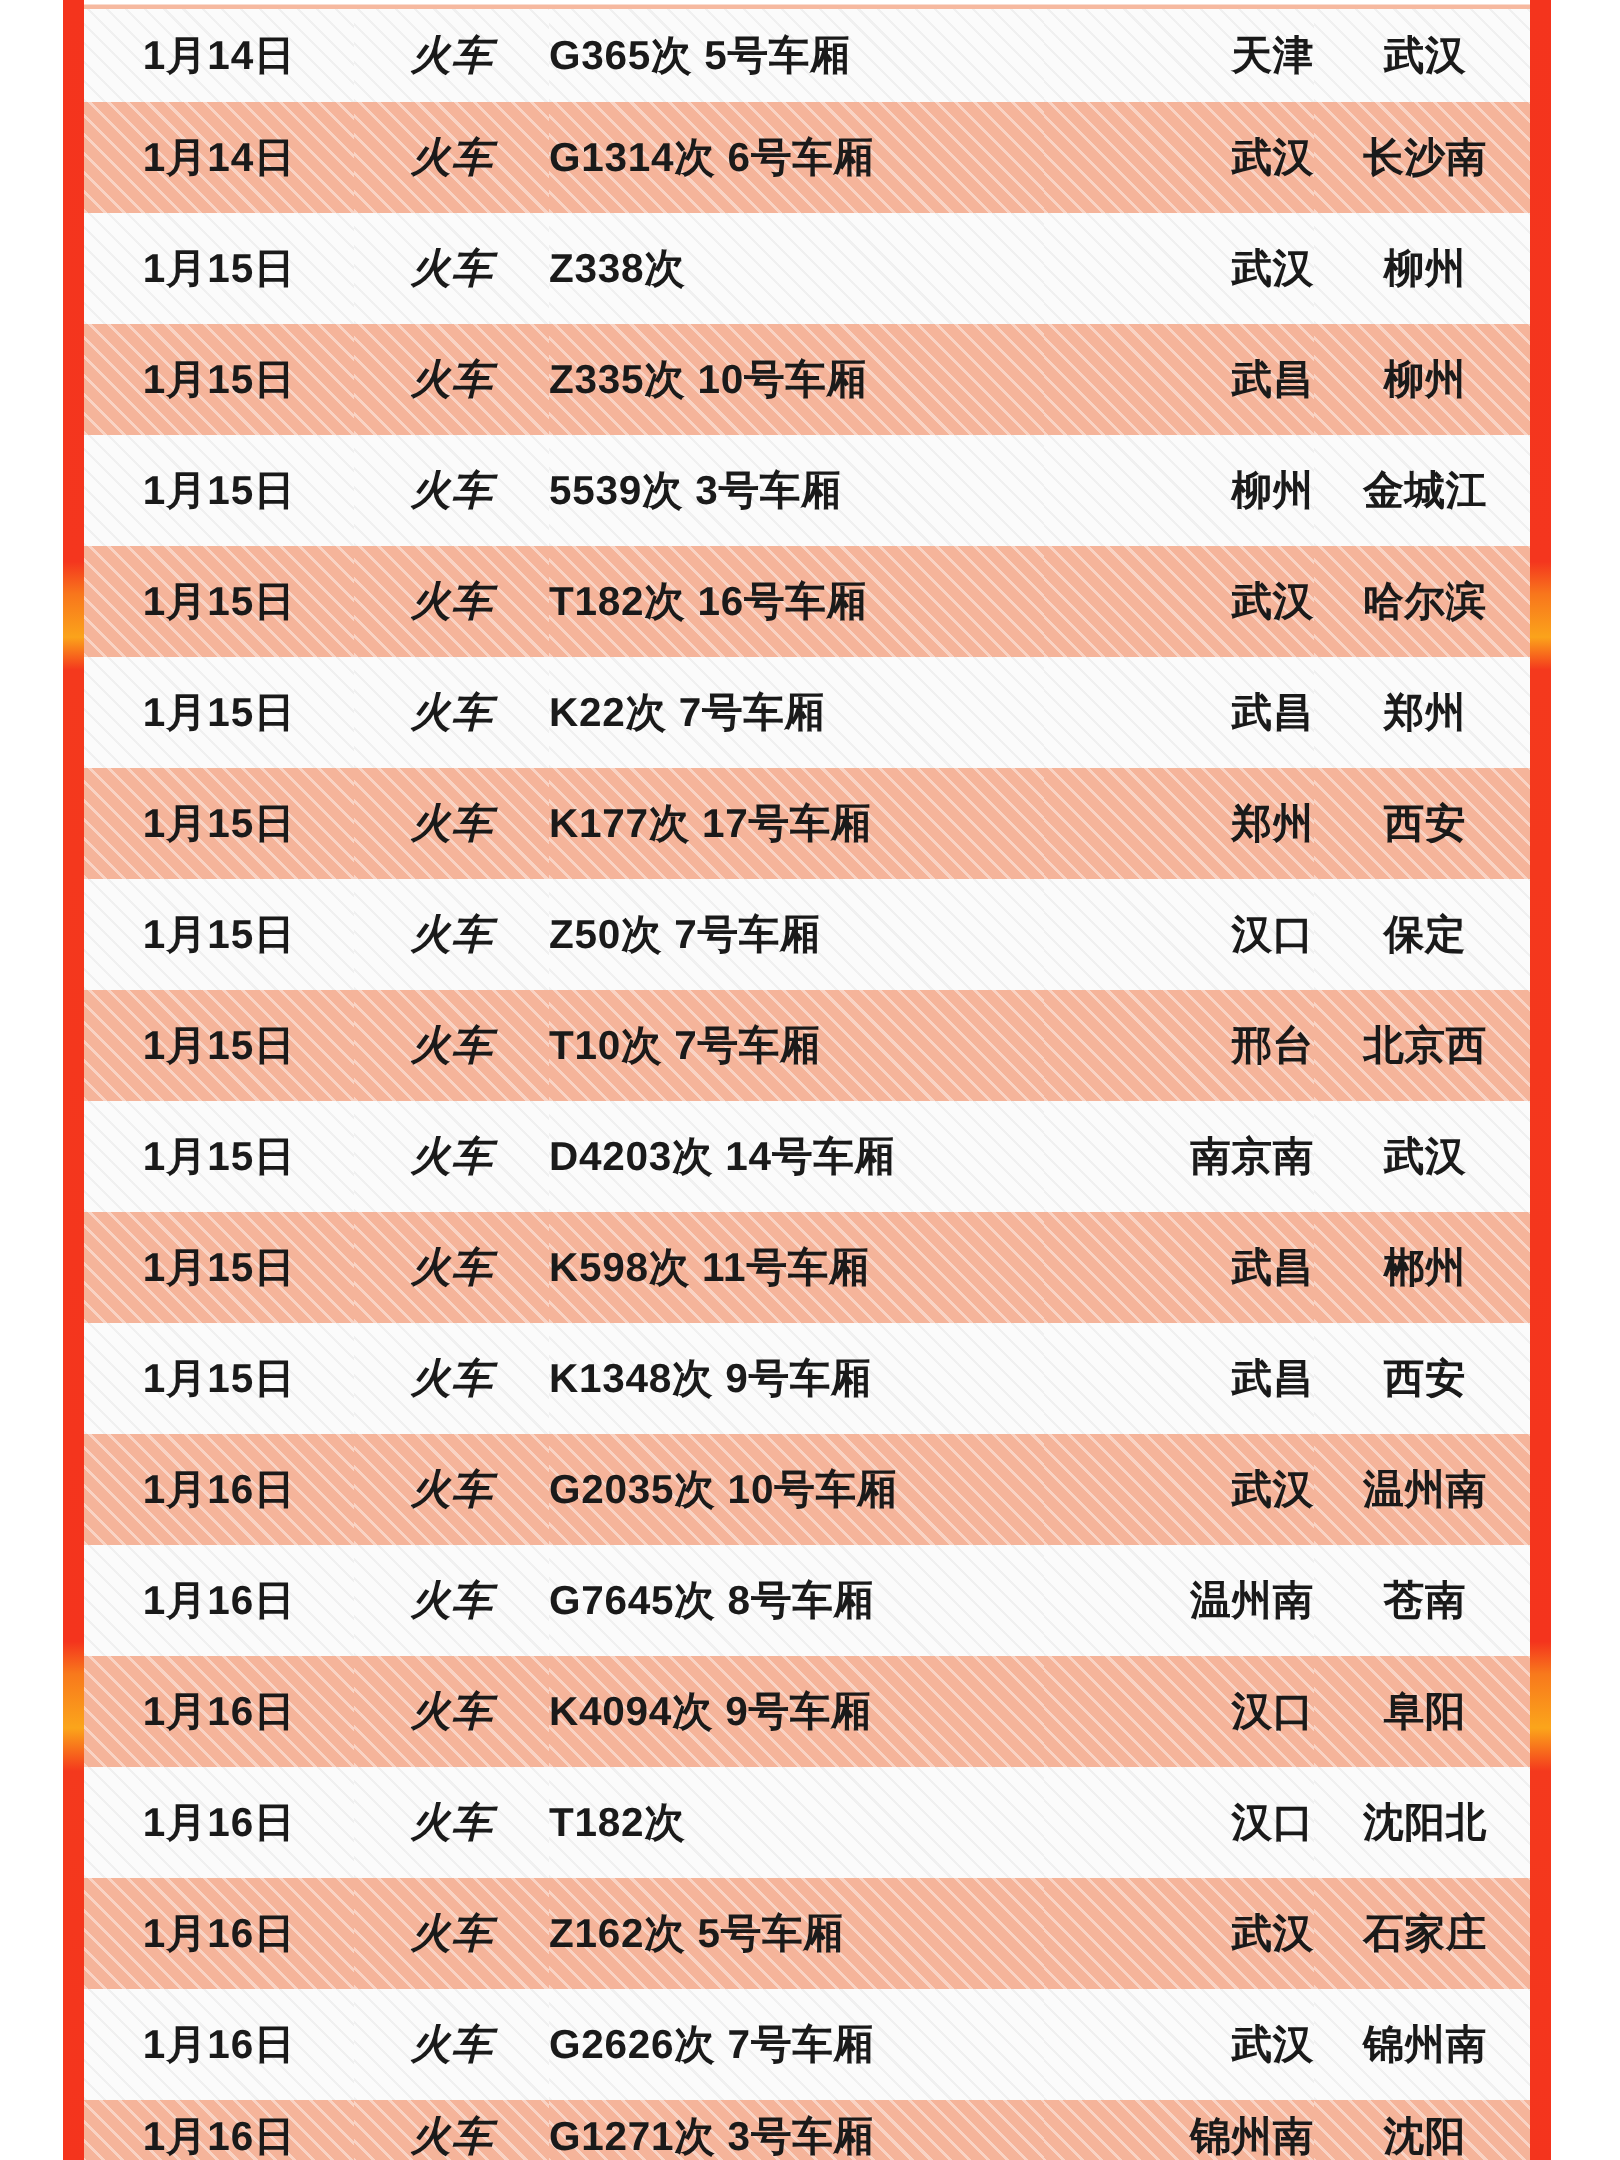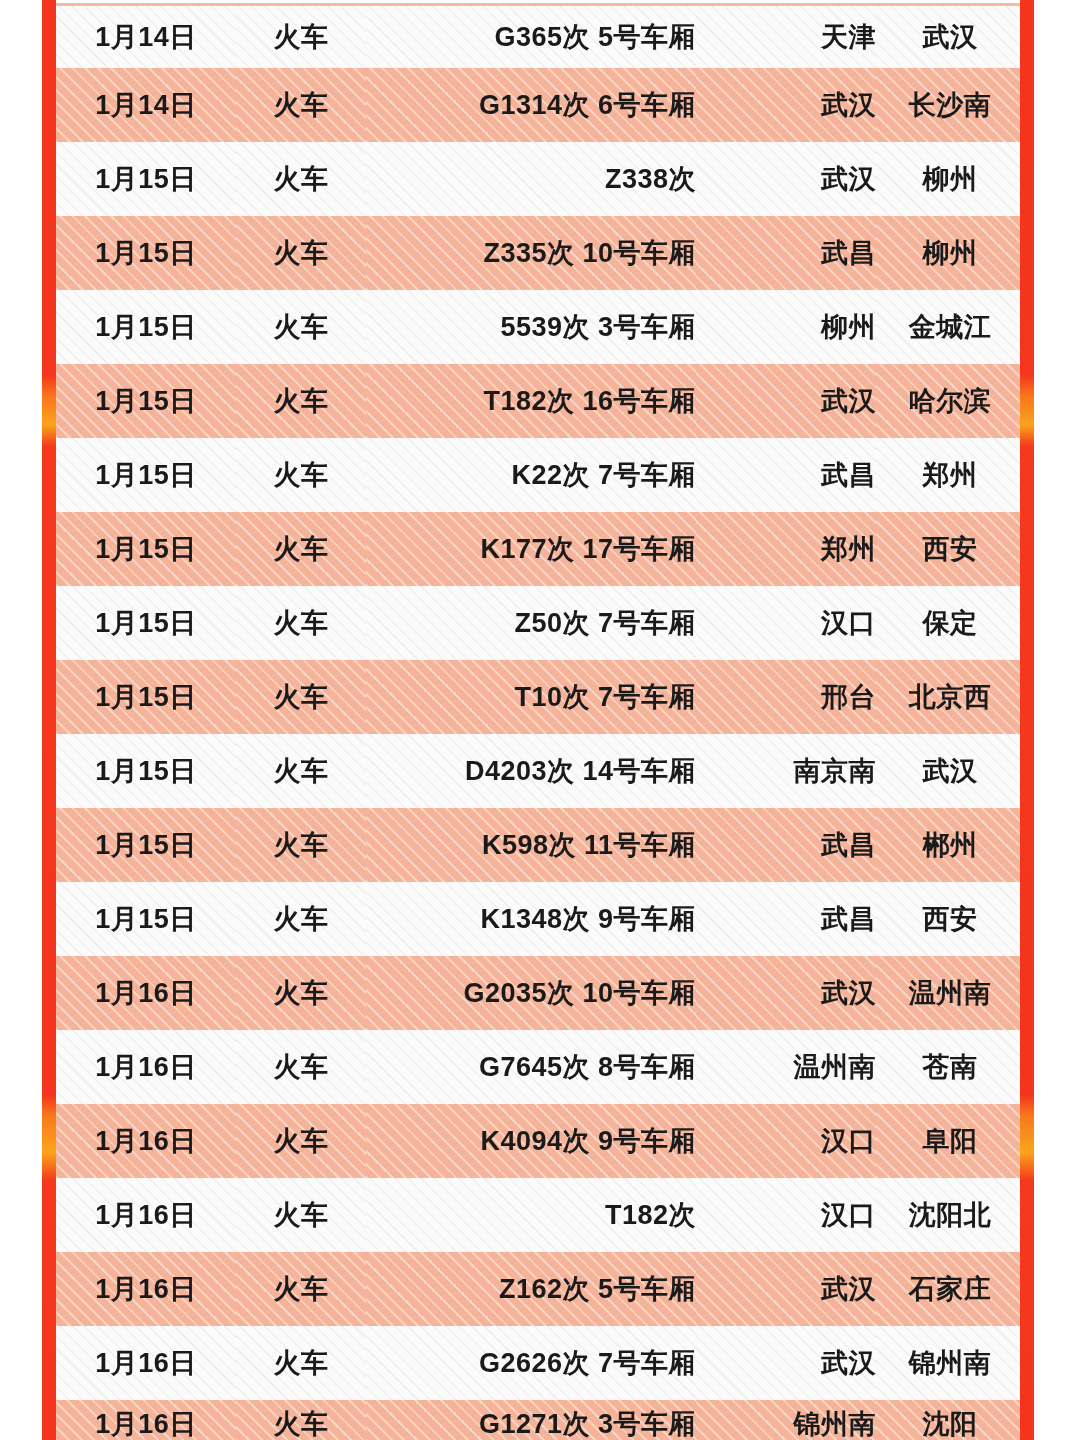--- a/index.html
+++ b/index.html
@@ -112,22 +112,22 @@
   }
 
   
   col.c-date  { width: 180px; }
   col.c-mode  { width: 130px; }
   col.c-train { width: 330px; }
   col.c-from  { width: 180px; }
   col.c-to    { width: 148px; }
 
   td.date  { text-align: center; padding-left: 8px; }
-  td.mode  { text-align: center; }
-  td.train { text-align: right; padding-left: 26px; }
+  td.mode  { text-align: center; font-style: italic; }
+  td.train { text-align: left; padding-left: 26px; }
   td.from  { text-align: right; }
   td.to    { text-align: center; }
 
   
   tr.clip-top td { height: 62px; }
   tr.clip-bottom td { height: 48px; vertical-align: top; padding-top: 6px; }
 </style>
 </head>
 <body>
 

